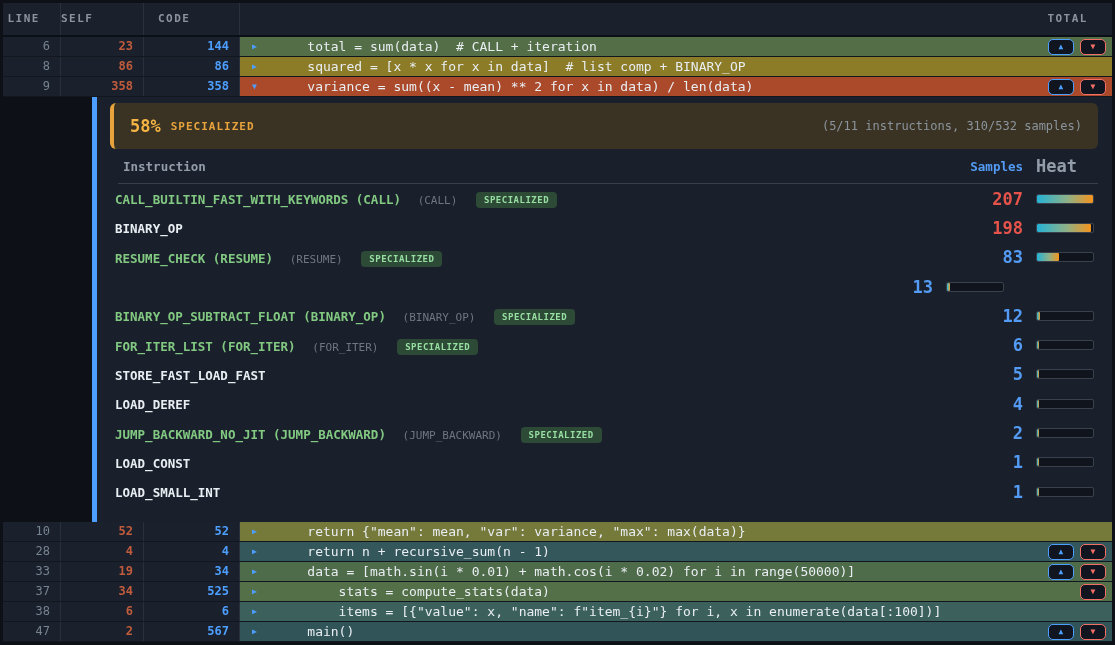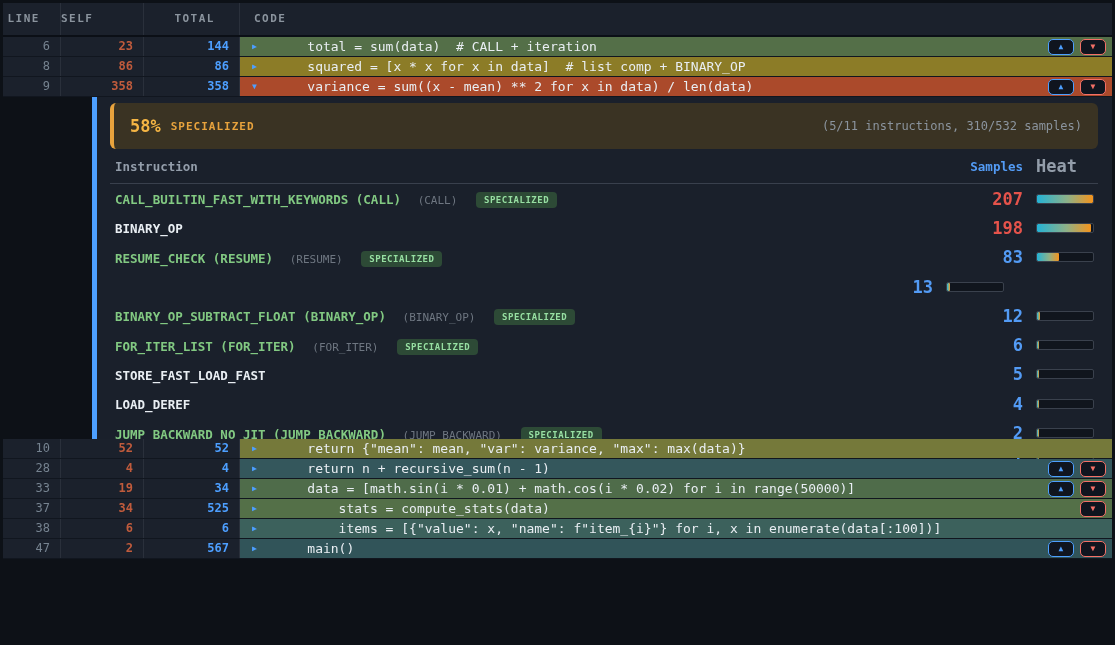--- a/index.html
+++ b/index.html
@@ -39,33 +39,33 @@
   }
   .rowbtns { margin-left:auto; display:flex; gap:6px; padding-right:6px; flex:0 0 auto; }
   .navbtn {
     width:26px; height:16px; border-radius:5px; background:#10151f;
     display:flex; align-items:center; justify-content:center;
     font-size:8px; line-height:1; cursor:pointer; border:1.5px solid;
   }
   .navbtn.up   { border-color:#4d9fff; color:#4d9fff; }
   .navbtn.down { border-color:#f47067; color:#f47067; }
   
-  .panel { display:flex; height:342px; background:#0d1117; }
+  .panel { display:flex; height:425px; background:#0d1117; }
   .panel-spacer { width:89px; background:#0d1117; }
   .panel-bar { width:5px; background:#4d9fff; }
   .panel-content { flex:1; background:#1a202b; padding:6px 14px 0 13px; }
   .banner {
     height:46px; border-radius:6px; border-left:4px solid #e8a33d;
     background:#3a3323; display:flex; align-items:center; padding:0 16px;
   }
   .banner-pct { font-size:17px; font-weight:bold; color:#f5b544; margin-right:10px; }
   .banner-label { font-size:11px; font-weight:bold; letter-spacing:1px; color:#e8a33d; }
   .banner-summary { margin-left:auto; font-size:12px; color:#8b949e; }
   .instr-grid { display:grid; grid-template-columns:1fr 90px 75px; align-items:center; }
-  .instr-head { height:35px; border-bottom:1px solid #39404d; color:#939daa; }
+  .instr-head { height:35px; border-bottom:1px solid #39404d; color:#939daa;margin-left:8px; }
   .instr-head .h-name   { font-size:12.5px; font-weight:bold; padding-left:5px; }
   .instr-head .h-samples{ font-size:12.5px; font-weight:bold; text-align:right; color:#539bf5; }
   .instr-head .h-heat   { font-size:17px; font-weight:bold; padding-left:13px; }
   .instr-row { height:29.3px; }
   .iname { padding-left:5px; white-space:nowrap; overflow:hidden; }
   .iname .nm { font-size:12.5px; font-weight:bold; color:#e9eef3; }
   .iname.spec .nm { color:#82c982; }
   .iname .base { font-size:11px; color:#6e7681; margin-left:7px; }
   .iname .badge {
     display:inline-block; font-size:9px; font-weight:bold; letter-spacing:0.5px;
@@ -83,22 +83,22 @@
     height:100%; border-radius:1px;
     background:linear-gradient(90deg,#24b3d6 0%,#8fb187 55%,#f5941d 100%);
   }
 </style>
 </head>
 <body>
 
 <div class="grid-row thead">
   <div class="cell th-line">LINE</div>
   <div class="cell th-self">SELF</div>
+  <div class="cell th-code">CODE</div>
   <div class="cell th-total">TOTAL</div>
-  <div class="cell th-code">CODE</div>
 </div>
 
 <div id="rows-top">
   <div class="grid-row code-row">
     <div class="gut line">6</div>
     <div class="gut self">23</div>
     <div class="gut total">144</div>
     <div class="codecell" style="background: rgb(84, 111, 72);">
       <span class="tri">▶</span>
       <span class="codetext">    total = sum(data)  # CALL + iteration</span>

